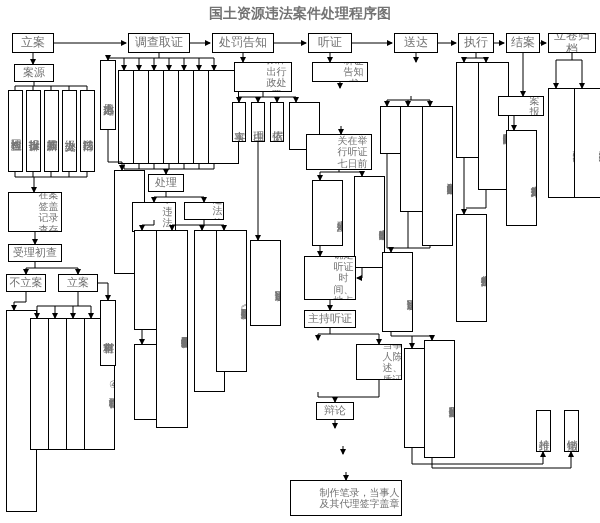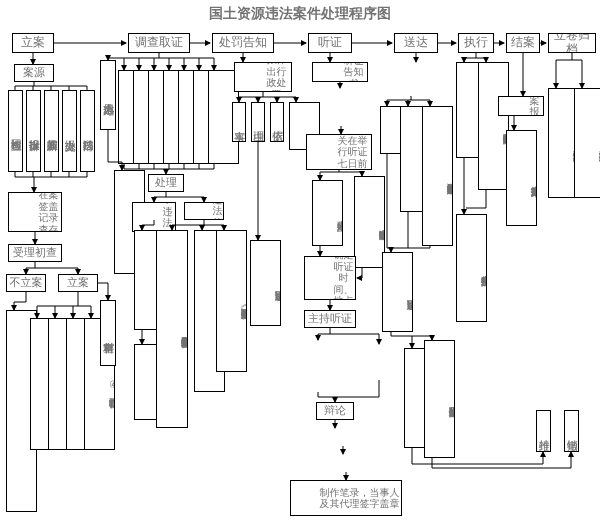--- a/index.html
+++ b/index.html
@@ -74,20 +74,21 @@
   <div class="box v" style="left:270px;top:102px;width:14px;height:40px">依据</div>
   <div class="box v f10" style="left:289px;top:102px;width:14px;height:48px">当事人</div>
   <div class="box v f10" style="left:250px;top:240px;width:16px;height:86px">填写送达回证</div>
 
   <div class="box f10" style="left:312px;top:62px;width:56px;height:20px">听证告知书</div>
   <div class="box f10" style="left:306px;top:134px;width:66px;height:36px">行政机关在举行听证七日前作出</div>
   <div class="box v f10" style="left:312px;top:180px;width:16px;height:66px">确定主持人</div>
   <div class="box v f10" style="left:354px;top:176px;width:17px;height:92px">发出听证通知书</div>
   <div class="box f10" style="left:304px;top:256px;width:52px;height:44px">确定听证时间、地点</div>
   <div class="box" style="left:304px;top:310px;width:52px;height:18px">主持听证</div>
+  <div class="box f10" style="left:356px;top:344px;width:46px;height:36px">当事人陈述、质证</div>
   <div class="box" style="left:316px;top:402px;width:38px;height:18px">辩论</div>
   <div class="box f10" style="left:290px;top:480px;width:112px;height:36px">制作笔录，当事人及其代理签字盖章</div>
 
   <div class="box v f10" style="left:380px;top:106px;width:15px;height:48px">当事人</div>
   <div class="box v f10" style="left:400px;top:106px;width:16px;height:106px">被处罚的行政机关</div>
   <div class="box v f10" style="left:422px;top:106px;width:16px;height:140px">涉嫌犯罪的移送司法机关</div>
   <div class="box v f10" style="left:382px;top:252px;width:18px;height:80px">填写送达回证</div>
   <div class="box v f10" style="left:404px;top:348px;width:16px;height:100px">六十日内申请复议</div>
   <div class="box v f10" style="left:424px;top:340px;width:16px;height:118px">十五日内提起行政诉讼</div>
   <div class="box v" style="left:536px;top:410px;width:15px;height:42px">维持</div>

